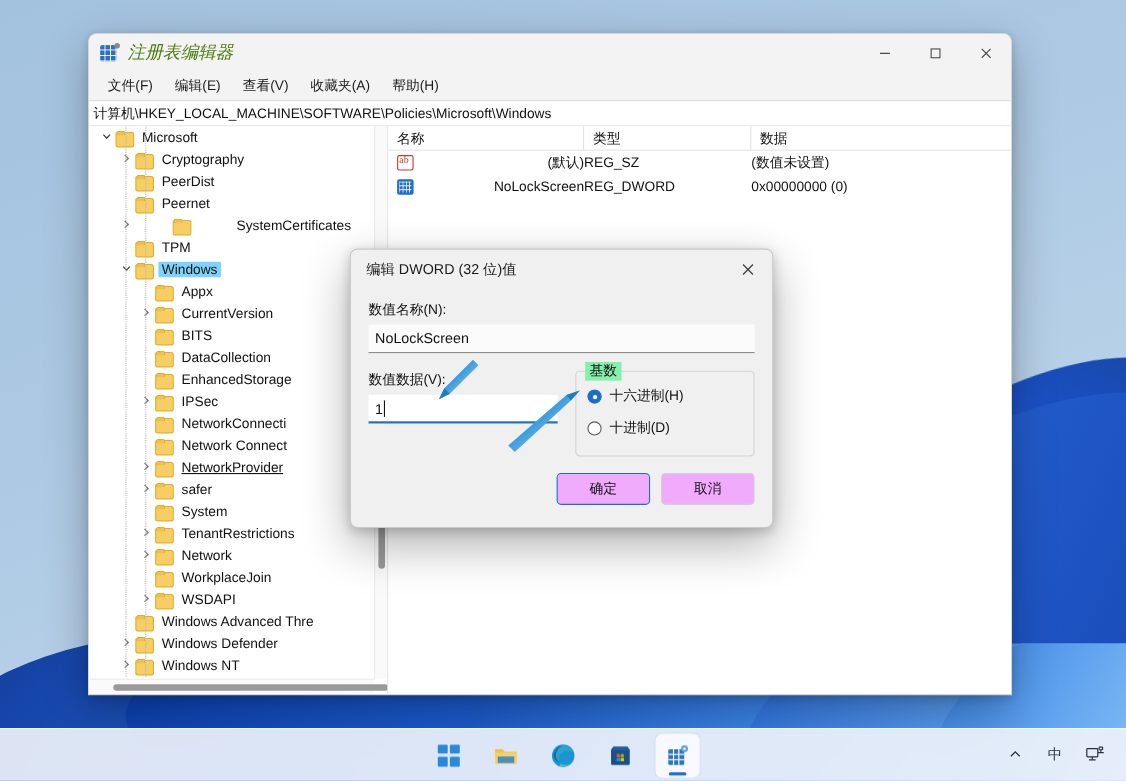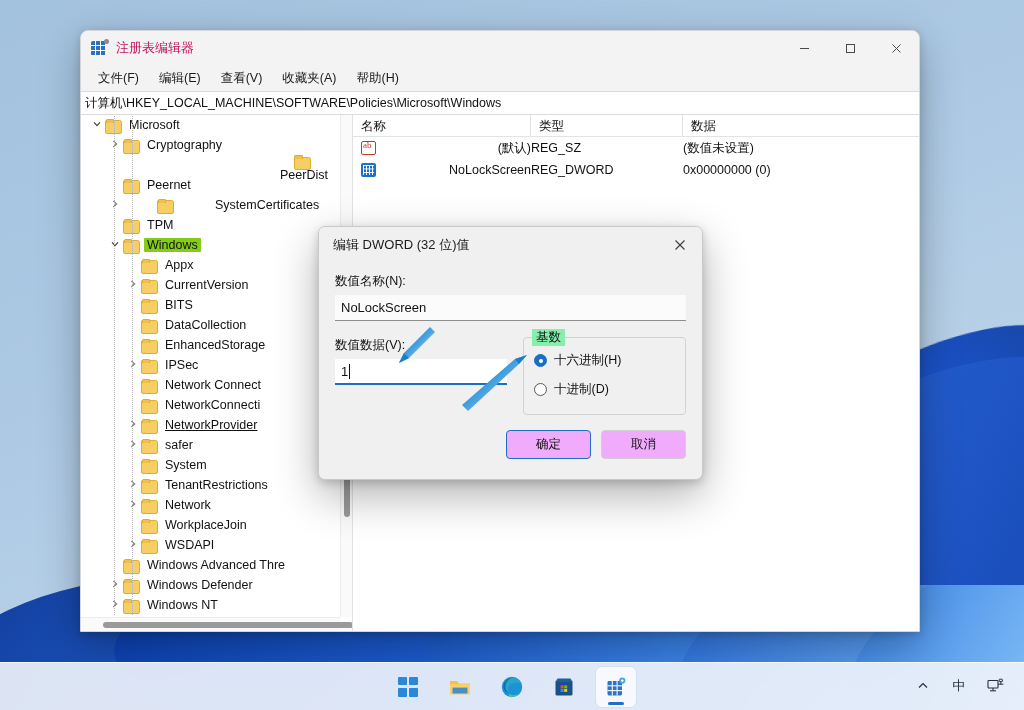--- a/index.html
+++ b/index.html
@@ -64,21 +64,21 @@
     position:relative; padding-left:10px; }
   .app-icon { width:17px; height:17px; margin-right:8px; position:relative; flex:none; }
   .app-icon .grid { position:absolute; left:0; top:1px; width:15px; height:15px;
     background:#2f6fbd; border-radius:2px;
     background-image:
       linear-gradient(to right, rgba(255,255,255,0.95) 1px, transparent 1px),
       linear-gradient(to bottom, rgba(255,255,255,0.95) 1px, transparent 1px);
     background-size:5px 5px; background-position:-1px -1px; }
   .app-icon .dot { position:absolute; right:-1px; top:-1px; width:5px; height:5px;
     border-radius:50%; background:#8a8a8a; }
-  #wintitle { font-size:13px; color:#be185d; }
+  #wintitle { font-size:16px; color:#4d7c0f;font-style:italic; }
   .wbtns { position:absolute; right:0; top:0; height:34px; display:flex; }
   .wbtn { width:46px; height:34px; display:flex; align-items:center; justify-content:center;
     color:#4a4a4a; font-size:11px; }
 
   #menubar { height:26px; display:flex; align-items:center; padding-left:8px; gap:2px;
     background:#f3f3f3; }
   .menu-item { font-size:12.5px; color:#1b1b1b; padding:3px 9px; border-radius:3px; }
 
   #addrbar { height:24px; background:#fff; border-top:1px solid #dcdcdc;
     border-bottom:1px solid #dcdcdc; display:flex; align-items:center;
@@ -94,21 +94,21 @@
   #tree { position:absolute; left:0; top:-4px; width:420px; padding-top:4px; }
   .node { height:20px; display:flex; align-items:center; font-size:12.5px;
     color:#111; white-space:nowrap; position:relative; }
   .node .twisty { width:16px; flex:none; text-align:center; color:#5c5c5c;
     font-size:9px; line-height:1; }
   .node .fold { width:16px; height:13px; flex:none; margin-right:5px; position:relative; }
   .fold::before { content:""; position:absolute; left:0; top:1.5px; width:15px; height:11.5px;
     background:#f7ce63; border:1px solid #e0ae2d; border-radius:1.5px 2.5px 2px 2px; }
   .fold::after { content:""; position:absolute; left:0.5px; top:0; width:6.5px; height:3px;
     background:#f0c04e; border:1px solid #e0ae2d; border-bottom:none; border-radius:1.5px 1.5px 0 0; }
-  .node.sel .lbl { background:#84cc16; }
+  .node.sel .lbl { background:#7dd3fc; }
   .lbl { padding:0 3px; border-radius:1px; }
   .guide { position:absolute; top:0; bottom:0; width:1px;
     border-left:1px dotted #b6b6b6; }
 
   #tree-vsb { position:absolute; right:0; top:0; bottom:14px; width:12px; background:#fafafa;
     border-left:1px solid #ececec; }
   #tree-vsb .thumb { position:absolute; left:3px; width:6px; border-radius:3px; background:#9a9a9a;
     top:252px; height:150px; }
   #tree-hsb { position:absolute; left:0; right:12px; bottom:0; height:14px; background:#fafafa;
     border-top:1px solid #ececec; }
@@ -240,21 +240,21 @@
               <span class="fold"></span>
               <span class="lbl">Microsoft</span>
             </div>
             <div class="node" style="padding-left: 26px;">
               <span class="twisty"><svg width="10" height="10" viewBox="0 0 10 10">
                   <polyline points="3.4,2 6.6,5 3.4,8" fill="none" stroke="#777" stroke-width="1.2"></polyline>
                 </svg></span>
               <span class="fold"></span>
               <span class="lbl">Cryptography</span>
             </div>
-            <div class="node" style="padding-left: 26px; flex-direction: column;">
+            <div class="node" style="padding-left: 26px;">
               <span class="twisty"></span>
               <span class="fold"></span>
               <span class="lbl">PeerDist</span>
             </div>
             <div class="node" style="padding-left: 26px;">
               <span class="twisty"></span>
               <span class="fold"></span>
               <span class="lbl">Peernet</span>
             </div>
             <div class="node" style="padding-left: 26px; gap: 34px;">
@@ -306,26 +306,26 @@
             <div class="node" style="padding-left: 44px;">
               <span class="twisty"><svg width="10" height="10" viewBox="0 0 10 10">
                   <polyline points="3.4,2 6.6,5 3.4,8" fill="none" stroke="#777" stroke-width="1.2"></polyline>
                 </svg></span>
               <span class="fold"></span>
               <span class="lbl">IPSec</span>
             </div>
             <div class="node" style="padding-left: 44px;">
               <span class="twisty"></span>
               <span class="fold"></span>
+              <span class="lbl">NetworkConnecti</span>
+            </div>
+            <div class="node" style="padding-left: 44px;">
+              <span class="twisty"></span>
+              <span class="fold"></span>
               <span class="lbl">Network Connect</span>
-            </div>
-            <div class="node" style="padding-left: 44px;">
-              <span class="twisty"></span>
-              <span class="fold"></span>
-              <span class="lbl">NetworkConnecti</span>
             </div>
             <div class="node" style="padding-left: 44px; text-decoration: underline;">
               <span class="twisty"><svg width="10" height="10" viewBox="0 0 10 10">
                   <polyline points="3.4,2 6.6,5 3.4,8" fill="none" stroke="#777" stroke-width="1.2"></polyline>
                 </svg></span>
               <span class="fold"></span>
               <span class="lbl">NetworkProvider</span>
             </div>
             <div class="node" style="padding-left: 44px;">
               <span class="twisty"><svg width="10" height="10" viewBox="0 0 10 10">

